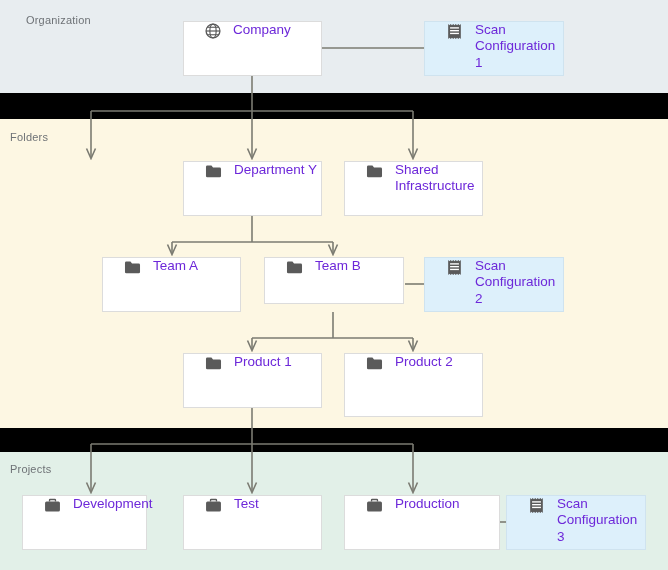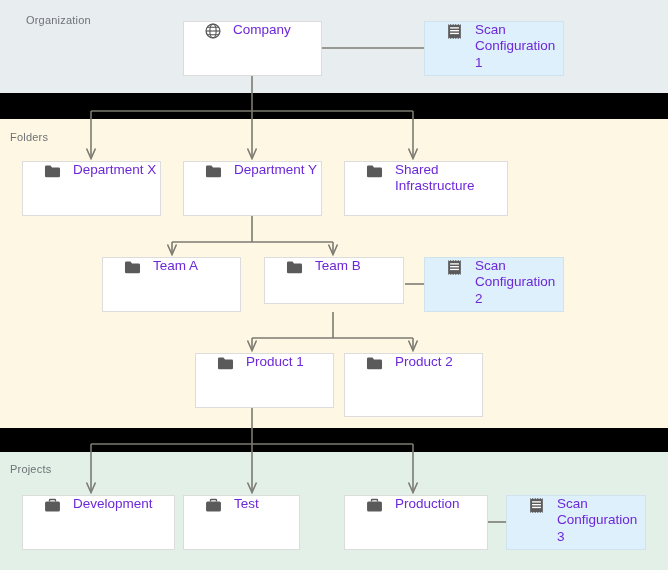--- a/index.html
+++ b/index.html
@@ -121,35 +121,29 @@
       <path d="M4 2.6 L5.6 4 L7.2 2.6 L8.8 4 L10.4 2.6 L12 4 L13.6 2.6 L15.2 4 L16.8 2.6 L18.4 4 L20 2.6
                L20 21.4 L18.4 20 L16.8 21.4 L15.2 20 L13.6 21.4 L12 20 L10.4 21.4 L8.8 20 L7.2 21.4 L5.6 20 L4 21.4 Z" fill="#5a5a5a"></path>
       <rect x="6.4" y="6.6" width="11.2" height="1.7" fill="#ffffff"></rect>
       <rect x="6.4" y="10.1" width="11.2" height="1.7" fill="#ffffff"></rect>
       <rect x="6.4" y="13.6" width="11.2" height="1.7" fill="#ffffff"></rect>
     </svg>
     <span class="node-label">Scan
 Configuration 1</span>
   </div>
 
-  <div class="node" style="left:22px;top:161px;width:139px;height:55px;">
-    <svg class="ico" width="19" height="19" viewBox="0 0 24 24">
-      <path d="M2.5 6.2 A1.7 1.7 0 0 1 4.2 4.5 H9.4 L11.4 7 H19.8 A1.7 1.7 0 0 1 21.5 8.7 V17.6 A1.7 1.7 0 0 1 19.8 19.3 H4.2 A1.7 1.7 0 0 1 2.5 17.6 Z" fill="#5a5a5a"></path>
-    </svg>
-    <span class="node-label">Department X</span>
-  </div>
 
   <div class="node" style="left:183px;top:161px;width:139px;height:55px;">
     <svg class="ico" width="19" height="19" viewBox="0 0 24 24">
       <path d="M2.5 6.2 A1.7 1.7 0 0 1 4.2 4.5 H9.4 L11.4 7 H19.8 A1.7 1.7 0 0 1 21.5 8.7 V17.6 A1.7 1.7 0 0 1 19.8 19.3 H4.2 A1.7 1.7 0 0 1 2.5 17.6 Z" fill="#5a5a5a"></path>
     </svg>
     <span class="node-label">Department Y</span>
   </div>
 
-  <div class="node" style="left:344px;top:161px;width:164px;height:55px;">
+  <div class="node" style="left:344px;top:161px;width:139px;height:55px;">
     <svg class="ico" width="19" height="19" viewBox="0 0 24 24">
       <path d="M2.5 6.2 A1.7 1.7 0 0 1 4.2 4.5 H9.4 L11.4 7 H19.8 A1.7 1.7 0 0 1 21.5 8.7 V17.6 A1.7 1.7 0 0 1 19.8 19.3 H4.2 A1.7 1.7 0 0 1 2.5 17.6 Z" fill="#5a5a5a"></path>
     </svg>
     <span class="node-label">Shared
 Infrastructure</span>
   </div>
 
   <div class="node" style="left:102px;top:257px;width:139px;height:55px;">
     <svg class="ico" width="19" height="19" viewBox="0 0 24 24">
       <path d="M2.5 6.2 A1.7 1.7 0 0 1 4.2 4.5 H9.4 L11.4 7 H19.8 A1.7 1.7 0 0 1 21.5 8.7 V17.6 A1.7 1.7 0 0 1 19.8 19.3 H4.2 A1.7 1.7 0 0 1 2.5 17.6 Z" fill="#5a5a5a"></path>
@@ -169,51 +163,51 @@
       <path d="M4 2.6 L5.6 4 L7.2 2.6 L8.8 4 L10.4 2.6 L12 4 L13.6 2.6 L15.2 4 L16.8 2.6 L18.4 4 L20 2.6
                L20 21.4 L18.4 20 L16.8 21.4 L15.2 20 L13.6 21.4 L12 20 L10.4 21.4 L8.8 20 L7.2 21.4 L5.6 20 L4 21.4 Z" fill="#5a5a5a"></path>
       <rect x="6.4" y="6.6" width="11.2" height="1.7" fill="#ffffff"></rect>
       <rect x="6.4" y="10.1" width="11.2" height="1.7" fill="#ffffff"></rect>
       <rect x="6.4" y="13.6" width="11.2" height="1.7" fill="#ffffff"></rect>
     </svg>
     <span class="node-label">Scan
 Configuration 2</span>
   </div>
 
-  <div class="node" style="left:183px;top:353px;width:139px;height:55px;margin-left:12px;">
+  <div class="node" style="left:183px;top:353px;width:139px;height:55px;">
     <svg class="ico" width="19" height="19" viewBox="0 0 24 24">
       <path d="M2.5 6.2 A1.7 1.7 0 0 1 4.2 4.5 H9.4 L11.4 7 H19.8 A1.7 1.7 0 0 1 21.5 8.7 V17.6 A1.7 1.7 0 0 1 19.8 19.3 H4.2 A1.7 1.7 0 0 1 2.5 17.6 Z" fill="#5a5a5a"></path>
     </svg>
     <span class="node-label">Product 1</span>
   </div>
 
   <div class="node" style="left:344px;top:353px;width:139px;height:64px;">
     <svg class="ico" width="19" height="19" viewBox="0 0 24 24">
       <path d="M2.5 6.2 A1.7 1.7 0 0 1 4.2 4.5 H9.4 L11.4 7 H19.8 A1.7 1.7 0 0 1 21.5 8.7 V17.6 A1.7 1.7 0 0 1 19.8 19.3 H4.2 A1.7 1.7 0 0 1 2.5 17.6 Z" fill="#5a5a5a"></path>
     </svg>
     <span class="node-label">Product 2</span>
   </div>
 
-  <div class="node" style="left:22px;top:495px;width:153px;height:55px;">
+  <div class="node" style="left:22px;top:495px;width:125px;height:55px;">
     <svg class="ico" width="19" height="19" viewBox="0 0 24 24">
       <path d="M9 3.6 H15 A1.6 1.6 0 0 1 16.6 5.2 V7 H14.9 V5.5 H9.1 V7 H7.4 V5.2 A1.6 1.6 0 0 1 9 3.6 Z" fill="#5a5a5a"></path>
       <rect x="2.6" y="7" width="18.8" height="12.6" rx="1.9" fill="#5a5a5a"></rect>
     </svg>
     <span class="node-label">Development</span>
   </div>
 
-  <div class="node" style="left:183px;top:495px;width:117px;height:55px;">
+  <div class="node" style="left:183px;top:495px;width:139px;height:55px;">
     <svg class="ico" width="19" height="19" viewBox="0 0 24 24">
       <path d="M9 3.6 H15 A1.6 1.6 0 0 1 16.6 5.2 V7 H14.9 V5.5 H9.1 V7 H7.4 V5.2 A1.6 1.6 0 0 1 9 3.6 Z" fill="#5a5a5a"></path>
       <rect x="2.6" y="7" width="18.8" height="12.6" rx="1.9" fill="#5a5a5a"></rect>
     </svg>
     <span class="node-label">Test</span>
   </div>
 
-  <div class="node" style="left:344px;top:495px;width:144px;height:55px;">
+  <div class="node" style="left:344px;top:495px;width:156px;height:55px;">
     <svg class="ico" width="19" height="19" viewBox="0 0 24 24">
       <path d="M9 3.6 H15 A1.6 1.6 0 0 1 16.6 5.2 V7 H14.9 V5.5 H9.1 V7 H7.4 V5.2 A1.6 1.6 0 0 1 9 3.6 Z" fill="#5a5a5a"></path>
       <rect x="2.6" y="7" width="18.8" height="12.6" rx="1.9" fill="#5a5a5a"></rect>
     </svg>
     <span class="node-label">Production</span>
   </div>
 
   <div class="node scan" style="left:506px;top:495px;width:140px;height:55px;">
     <svg class="ico" width="19" height="19" viewBox="0 0 24 24">
       <path d="M4 2.6 L5.6 4 L7.2 2.6 L8.8 4 L10.4 2.6 L12 4 L13.6 2.6 L15.2 4 L16.8 2.6 L18.4 4 L20 2.6

